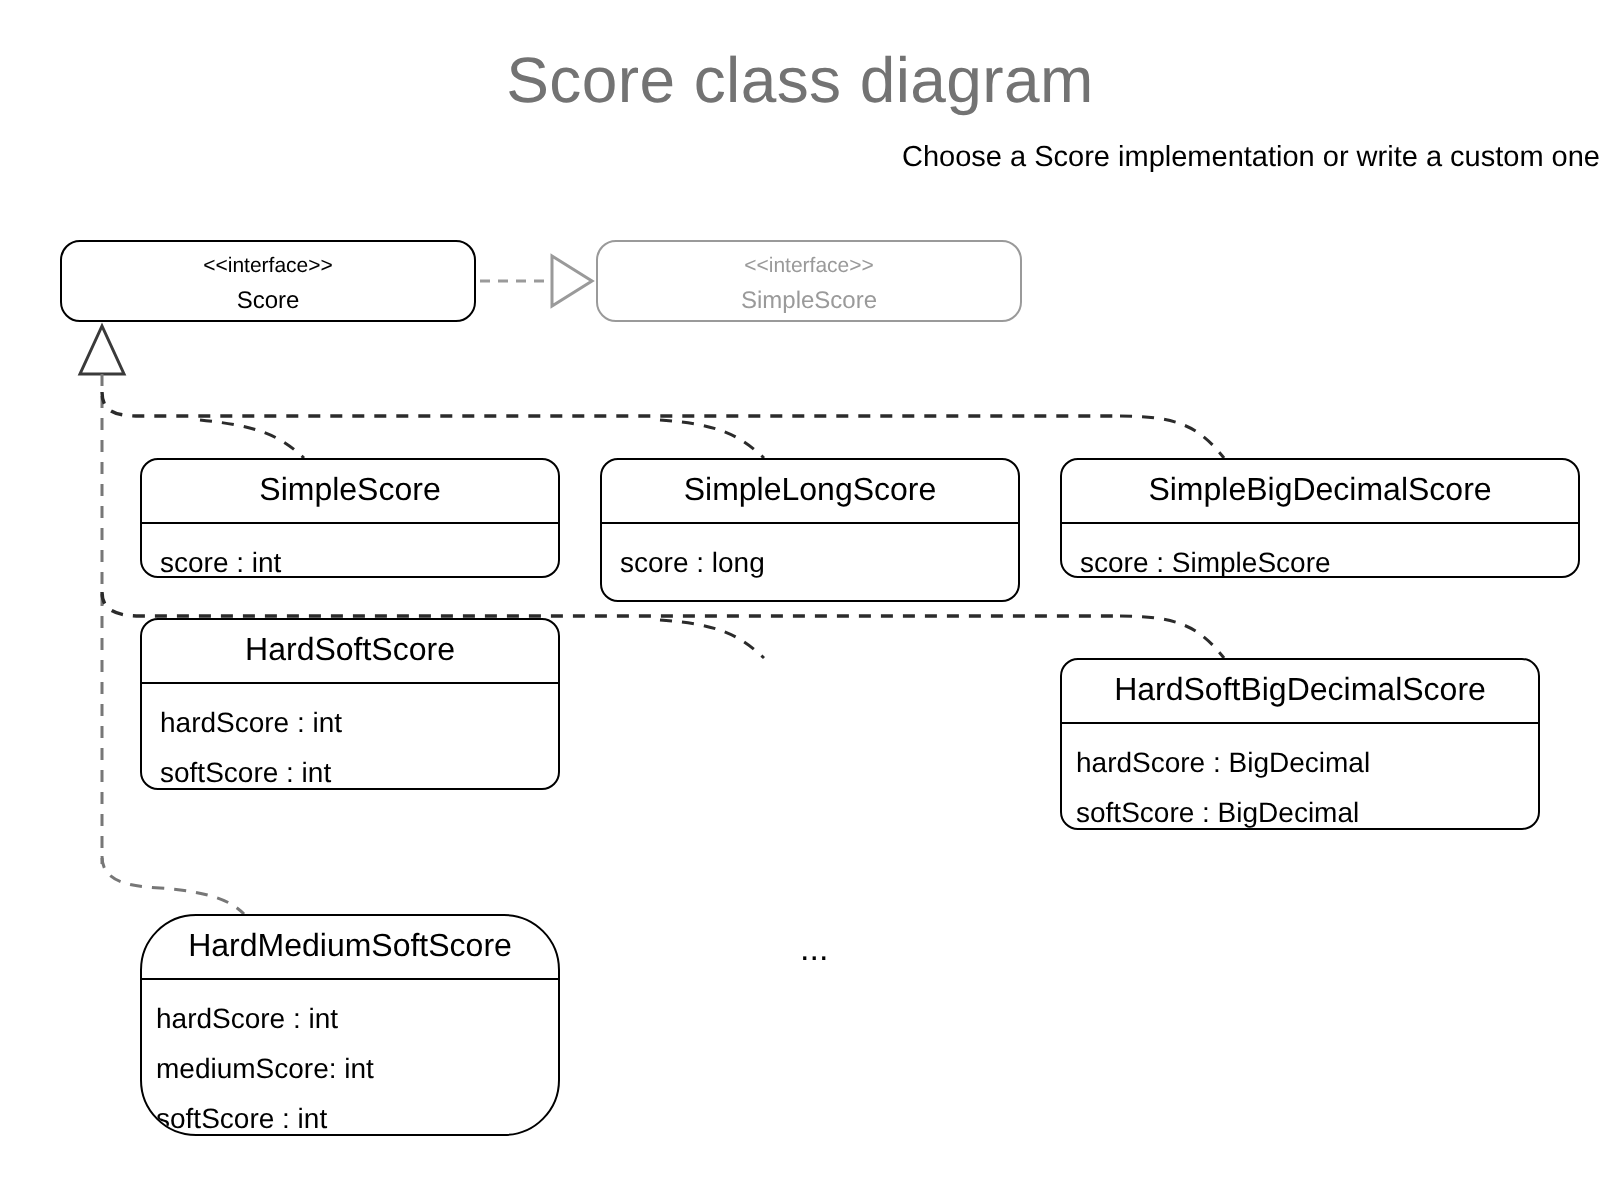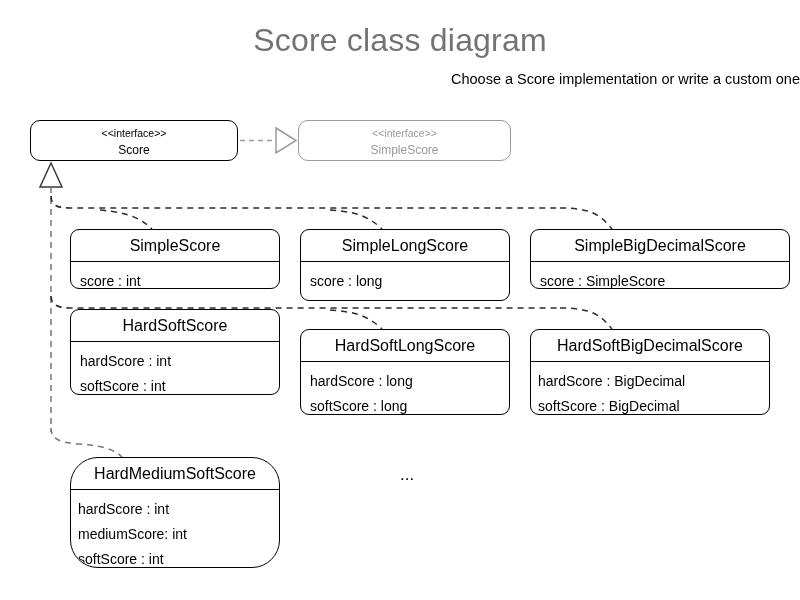--- a/index.html
+++ b/index.html
@@ -197,27 +197,20 @@
   </div>
 
   <div class="uml-box has-members" style="left:70px; top:309px; width:210px; height:86px;">
     <div class="box-header">HardSoftScore</div>
     <div class="members">
       <div class="member">hardScore : int</div>
       <div class="member">softScore : int</div>
     </div>
   </div>
 
-  <div class="uml-box has-members" style="left:300px; top:329px; width:210px; height:86px;">
-    <div class="box-header">HardSoftLongScore</div>
-    <div class="members">
-      <div class="member">hardScore : long</div>
-      <div class="member">softScore : long</div>
-    </div>
-  </div>
 
   <div class="uml-box has-members" style="left:530px; top:329px; width:240px; height:86px;">
     <div class="box-header">HardSoftBigDecimalScore</div>
     <div class="members tight">
       <div class="member">hardScore : BigDecimal</div>
       <div class="member">softScore : BigDecimal</div>
     </div>
   </div>
 
   <div class="uml-box has-members" style="left:70px; top:457px; width:210px; height:111px;border-radius:28px;">

